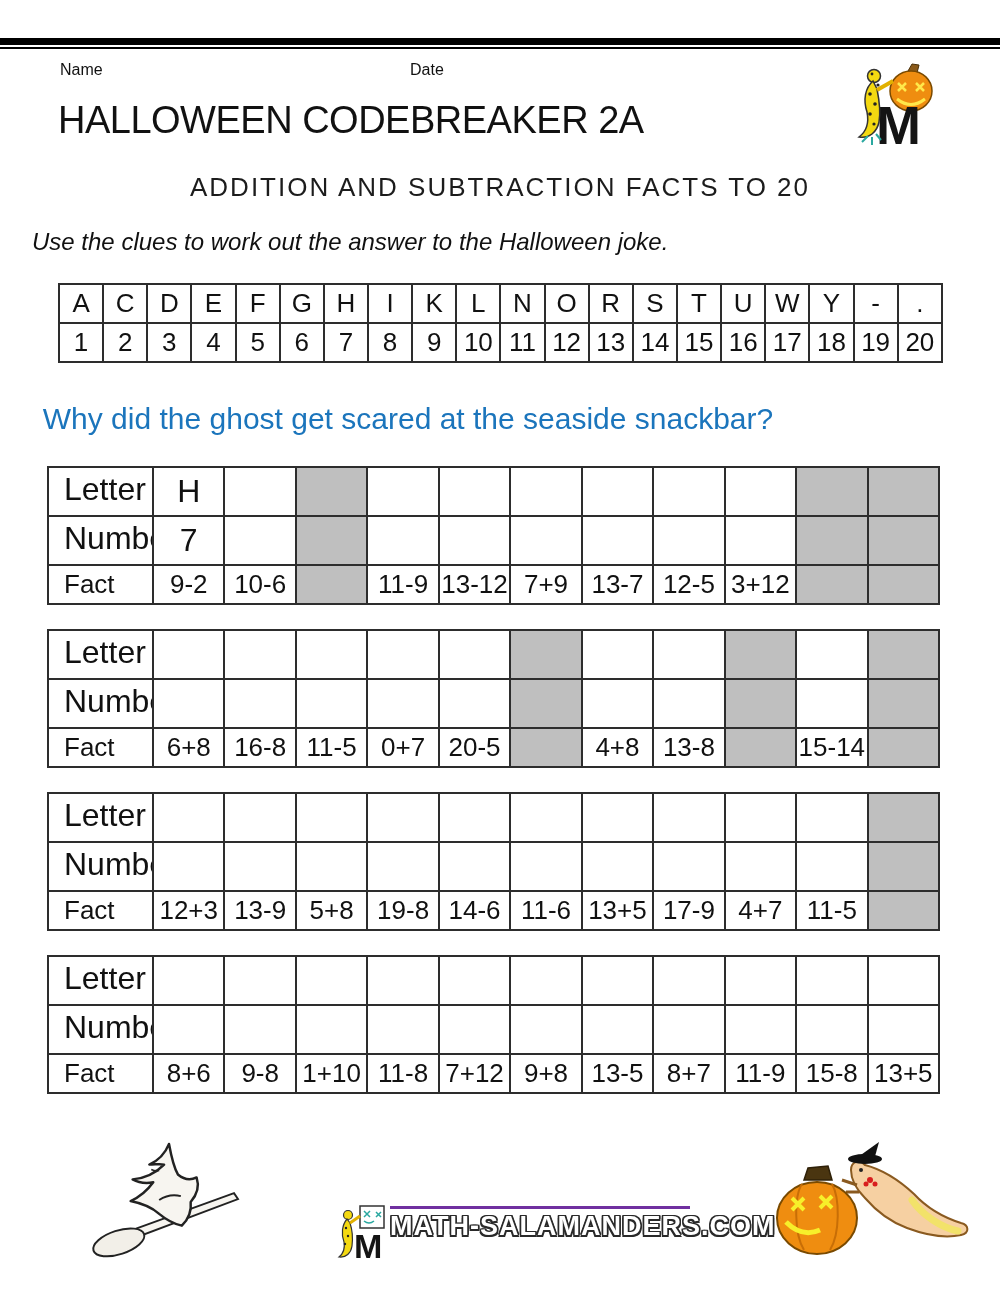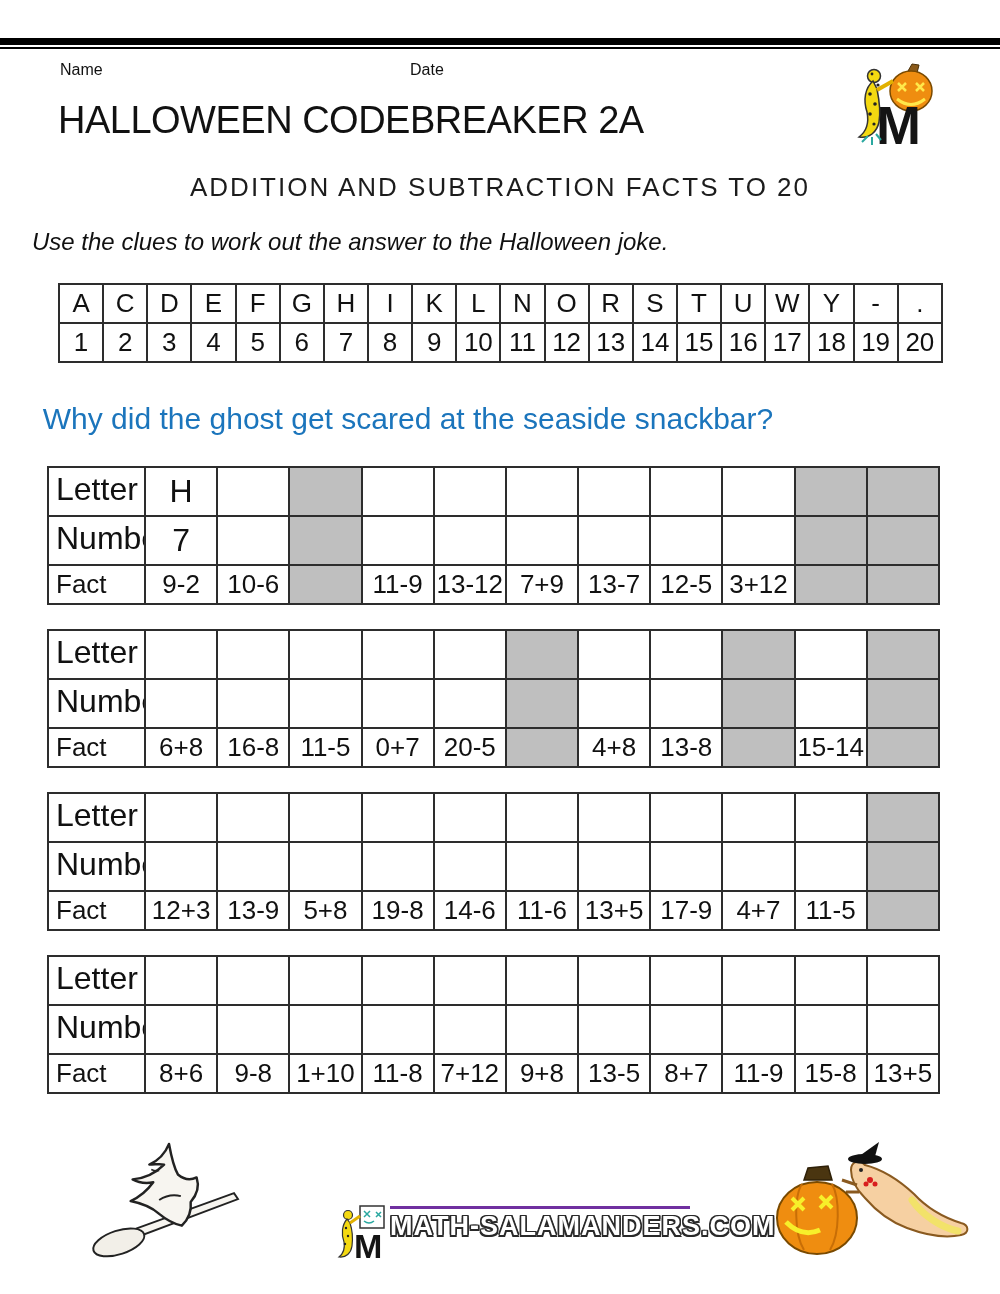--- a/index.html
+++ b/index.html
@@ -23,21 +23,21 @@
 
   table{border-collapse:collapse;table-layout:fixed;}
   .code-key{position:absolute;top:283px;left:58px;width:885px;text-align:center;}
   .code-key td{border:2px solid #2d2d2d;font-size:26px;height:37px;padding:0;}
 
   .question{position:absolute;top:402px;left:0;width:816px;text-align:center;font-size:30px;color:#1b75bc;}
 
   .puzzle-tables{position:absolute;top:466px;left:47px;width:893px;}
   table.puzzle{width:893px;margin-bottom:24px;text-align:center;}
   .puzzle td{border:2px solid #2d2d2d;padding:0;overflow:hidden;}
-  .puzzle td.rowlabel{width:88px;text-align:left;vertical-align:top;font-size:14px;padding:3px 0 0 7px;font-weight:400;}
+  .puzzle td.rowlabel{width:88px;text-align:left;vertical-align:top;font-size:14px;padding:3px 0 0 15px;font-weight:400;}
   .puzzle tr.r-letter td{height:44px;font-size:32px;}
   .puzzle tr.r-number td{height:44px;font-size:32px;}
   .puzzle tr.r-fact td{height:34px;font-size:26px;}
   .puzzle td.gray{background:#bfbfbf;}
 
   .answer-row{position:absolute;top:1092px;left:60px;width:880px;font-size:30px;white-space:nowrap;}
   .answer-line{display:inline-block;width:768px;border-bottom:3px solid #000;height:20px;margin-left:8px;}
 
   .witch{position:absolute;left:86px;top:1138px;width:168px;height:130px;}
   .footer-logo{position:absolute;left:336px;top:1203px;display:flex;align-items:flex-start;}

